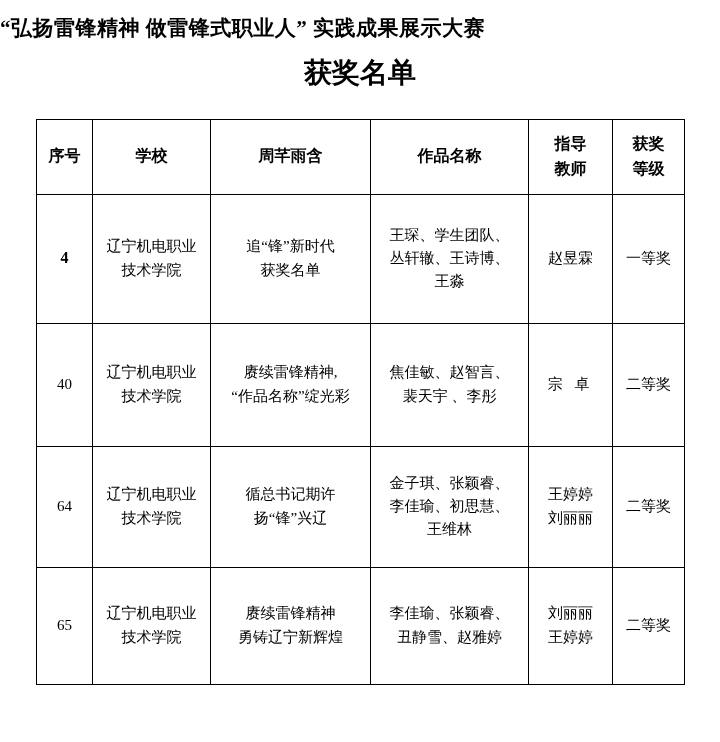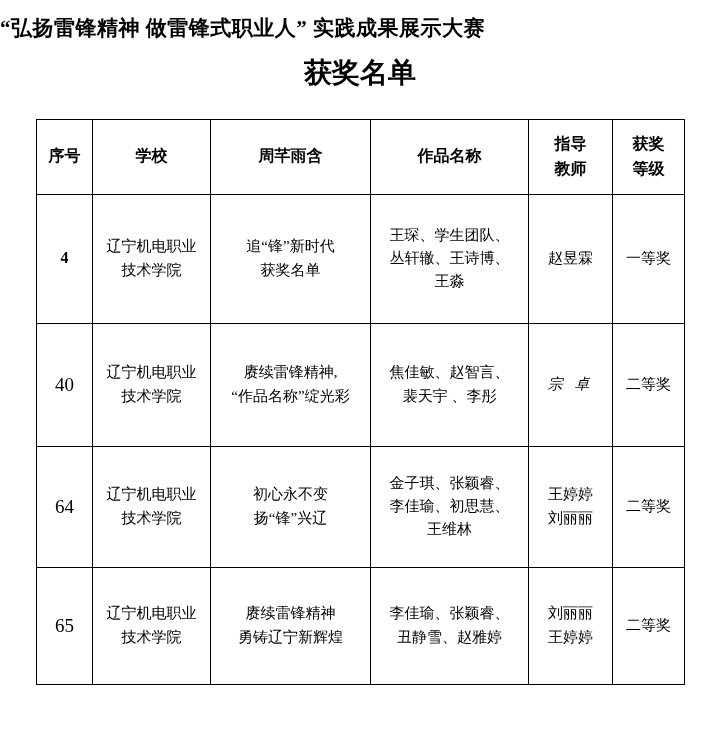--- a/index.html
+++ b/index.html
@@ -52,21 +52,21 @@
     font-size: 15px;
     line-height: 1.55;
     padding: 6px 2px;
   }
   table.award th {
     font-weight: bold;
     font-size: 16px;
     height: 62px;
   }
   table.award td.idx {
-    font-size: 19px;
+    font-size: 15px;
   }
   table.award td.idx.bold {
     font-weight: bold;
     font-size: 16px;
   }
   .col-idx { width: 56px; }
   .col-school { width: 118px; }
   .col-work { width: 160px; }
   .col-team { width: 158px; }
   .col-teacher { width: 84px; }
@@ -76,21 +76,20 @@
     display: block;
     white-space: nowrap;
   }
   tr.r1 td { height: 116px; }
   tr.r2 td { height: 110px; }
   tr.r3 td { height: 108px; }
   tr.r4 td { height: 108px; }
   tr.r5 td { height: 104px; }
   .teacher-sp {
     letter-spacing: 4px;
-    font-style: italic;
   }
 </style>
 </head>
 <body>
 
 <div class="page">
 
   <div class="title-main">“弘扬雷锋精神 做雷锋式职业人” 实践成果展示大赛</div>
   <div class="title-sub">获奖名单</div>
 
@@ -187,21 +186,21 @@
         <tr class="r4">
           <td class="idx">64</td>
           <td>
             <span class="lines">
               <span>辽宁机电职业</span>
               <span>技术学院</span>
             </span>
           </td>
           <td>
             <span class="lines">
-              <span>初心永不变</span>
+              <span>循总书记期许</span>
               <span>扬“锋”兴辽</span>
             </span>
           </td>
           <td>
             <span class="lines">
               <span>金子琪、张颖睿、</span>
               <span>李佳瑜、初思慧、</span>
               <span>王维林</span>
             </span>
           </td>

